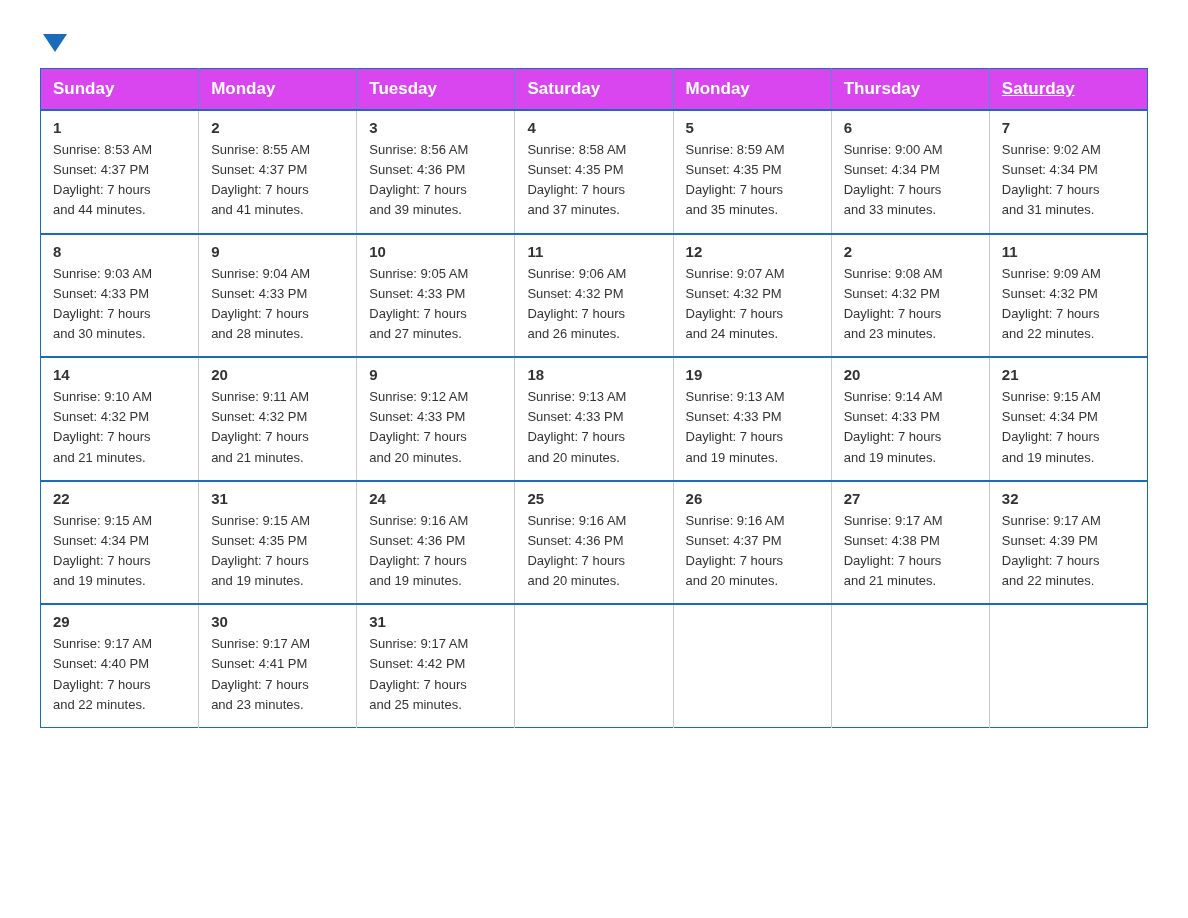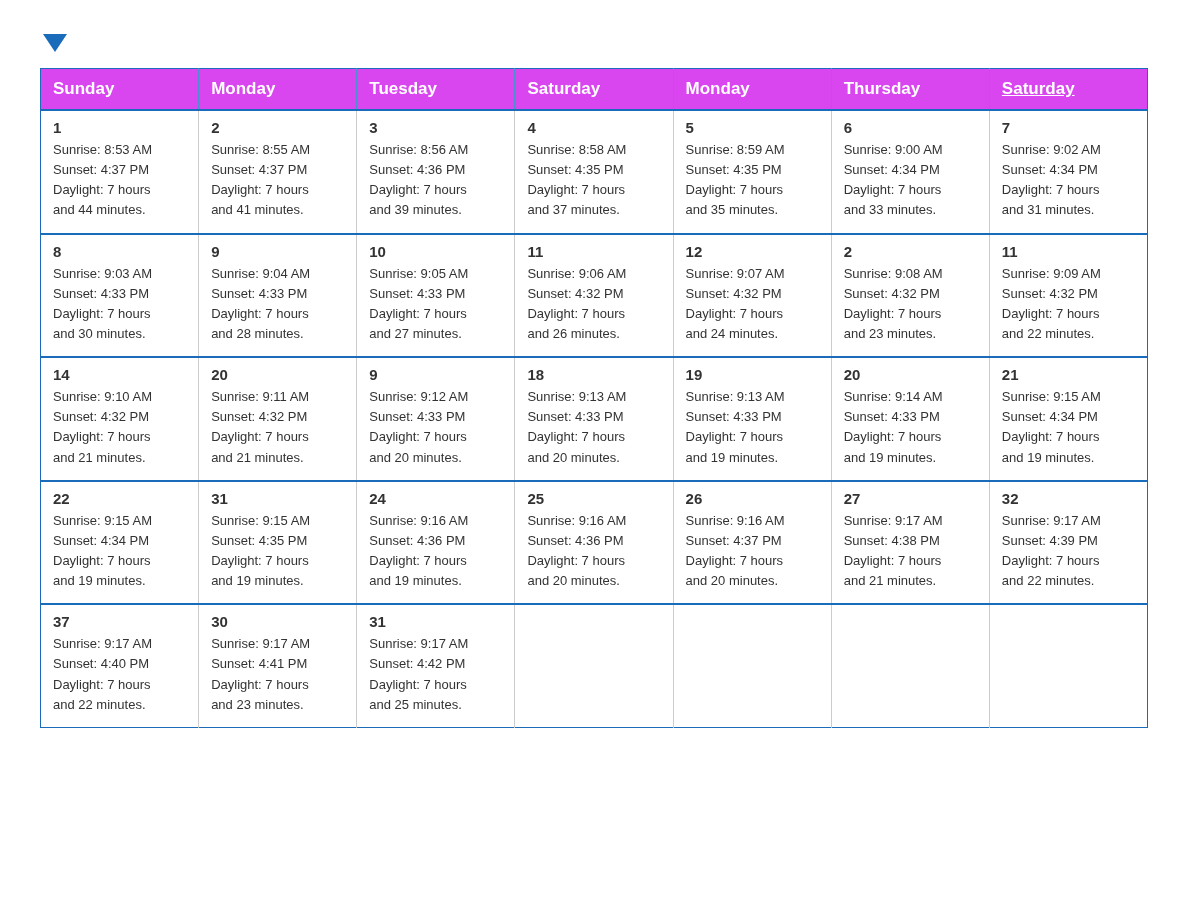--- a/index.html
+++ b/index.html
@@ -393,21 +393,21 @@
           <div class="day-info">
             Sunrise: 9:17 AM<br>
             Sunset: 4:39 PM<br>
             Daylight: 7 hours<br>
             and 22 minutes.
           </div>
         </td>
       </tr>
       <tr>
         <td>
-          <span class="day-number">37</span>
+          <span class="day-number">29</span>
           <div class="day-info">
             Sunrise: 9:17 AM<br>
             Sunset: 4:40 PM<br>
             Daylight: 7 hours<br>
             and 22 minutes.
           </div>
         </td>
         <td>
           <span class="day-number">30</span>
           <div class="day-info">

